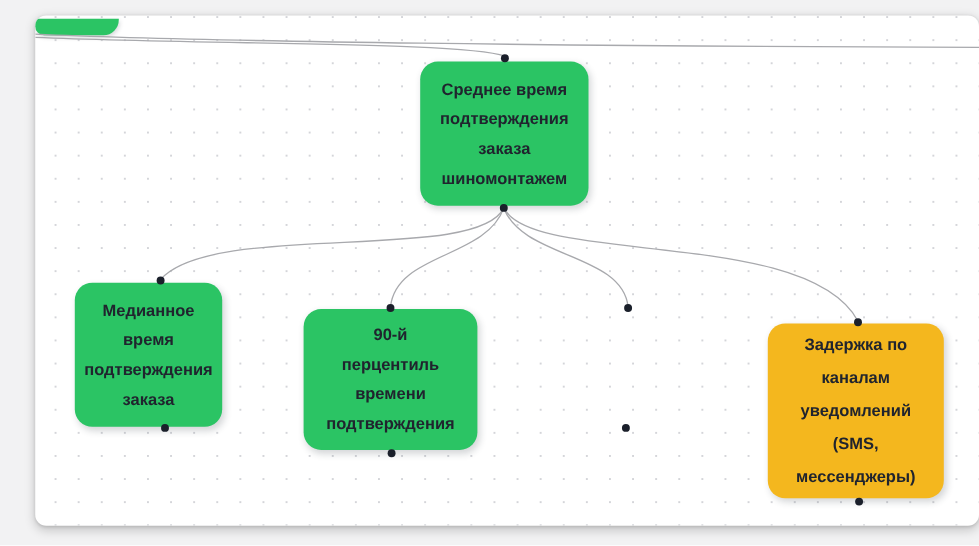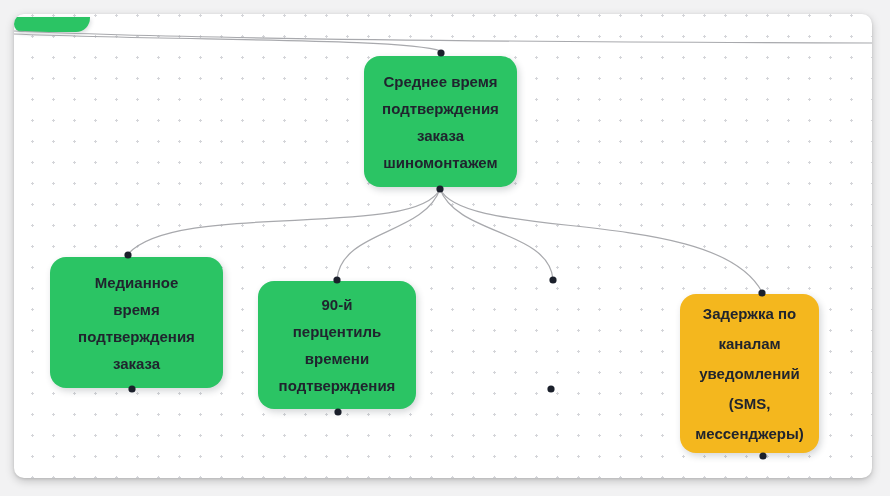--- a/index.html
+++ b/index.html
@@ -5,21 +5,21 @@
   html,body{margin:0;padding:0;}
   #page{
     position:relative;
     width:890px;height:496px;
     background:#f2f2f3;
     overflow:hidden;
     font-family:"Liberation Sans", sans-serif;
   }
   #board-card{
     position:absolute;
-    left:14px;top:14px;
+    left:32px;top:14px;
     width:858px;height:464px;
     background:#ffffff;
     border-radius:10px;
     box-shadow:0 3px 10px rgba(0,0,0,0.20), 0 1px 3px rgba(0,0,0,0.12);
     overflow:hidden;
   }
   #dot-grid{
     position:absolute;inset:0;
     background-image:radial-gradient(#d4d5d9 1.1px, transparent 1.3px);
     background-size:21px 21px;
@@ -40,25 +40,25 @@
     cursor:pointer;
   }
   .node-label{
     white-space:pre-line;
     font-weight:700;
     font-size:15px;
     color:#20242e;
     line-height:27px;
   }
   .n-root {left:350px;top:42px;width:153px;height:131px;}
-  .n-c1   {left:36px;top:243px;width:173px;height:131px;}
+  .n-c1   {left:36px;top:243px;width:134px;height:131px;}
   .n-c2   {left:244px;top:267px;width:158px;height:128px;}
   .n-c3   {left:463px;top:269px;width:157px;height:104px;}
   .n-c3 .node-label{line-height:26px;}
-  .n-c4   {left:666px;top:280px;width:139px;height:159px;}
+  .n-c4   {left:666px;top:280px;width:160px;height:159px;}
   .n-c4 .node-label{line-height:30px;}
   #partial-node{
     position:absolute;
     left:0;top:3px;
     width:76px;height:15px;
     border-radius:0 0 14px 8px;
     box-shadow:1px 2px 4px rgba(40,50,60,0.18);
   }
 </style>
 </head>

